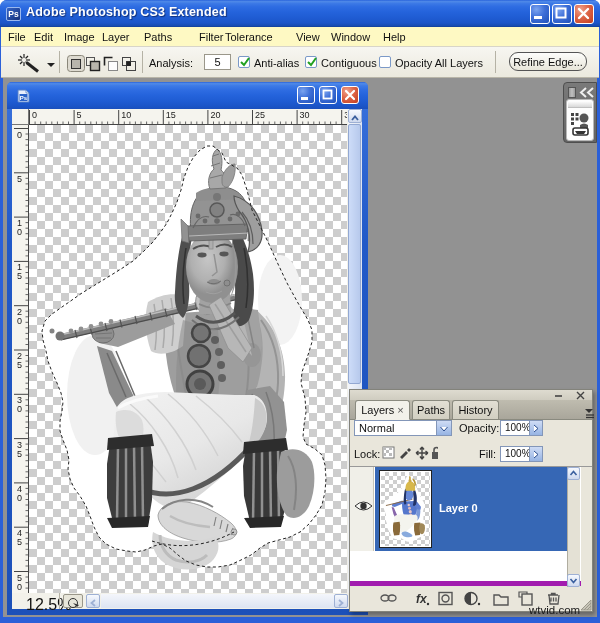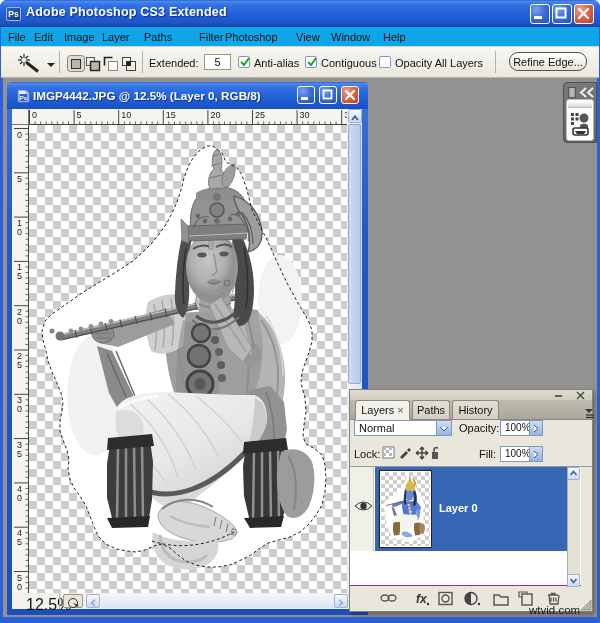--- a/index.html
+++ b/index.html
@@ -15,21 +15,21 @@
 }
 #titlebar .txt { position:absolute; left:26px; top:5px; color:#fff; font-size:12.5px; font-weight:bold; letter-spacing:0.2px; text-shadow:1px 1px 1px rgba(0,0,30,0.5); }
 .xpbtn { position:absolute; top:4px; width:20px; height:20px; border-radius:3px; border:1px solid #fff; }
 .xpbtn.blue { background: radial-gradient(circle at 30% 25%, #7ba4ef 0%, #3e6fd8 45%, #2051b8 100%); }
 .xpbtn.red  { background: radial-gradient(circle at 30% 25%, #f0a08a 0%, #dd6547 45%, #c23d1e 100%); }
 .psicon { position:absolute; left:6px; top:7px; width:15px; height:14px; border-radius:2px;
   background:linear-gradient(135deg,#3565c8,#15307a); border:1px solid #9ab8ee;
   color:#fff; font-size:8.5px; font-weight:bold; text-align:center; line-height:13px; }
 
 
-#menubar { left:1px; top:27px; width:598px; height:20px; background:#0ea5e9; border-bottom:1px solid #d8d5c8; }
+#menubar { left:1px; top:27px; width:598px; height:20px; background:#fef9c3; border-bottom:1px solid #d8d5c8; }
 #menubar span { position:absolute; top:4px; font-size:11px; color:#111; }
 
 
 #optbar { left:1px; top:47px; width:598px; height:31px; background:linear-gradient(180deg,#f7f6f1,#ebe9de); border-bottom:1px solid #b8b5a8; font-size:11px; color:#111; }
 .sep { position:absolute; top:4px; width:1px; height:22px; background:#b5b2a5; }
 .cb { position:absolute; top:9px; width:12px; height:12px; background:#fff; border:1px solid #7b99c8; border-radius:2px; }
 .cb svg { position:absolute; left:-1px; top:-2px; }
 .obtxt { position:absolute; top:10px; }
 
 
@@ -88,21 +88,21 @@
     </div>
   </div>
 
   <div id="menubar" class="abs">
     <span style="left:7px;">File</span>
     <span style="left:33px;">Edit</span>
     <span style="left:63px;">Image</span>
     <span style="left:101px;">Layer</span>
     <span style="left:143px;">Paths</span>
     <span style="left:186px;padding-left:12px;">Filter</span>
-    <span style="left:224px;">Photoshop</span>
+    <span style="left:224px;">Tolerance</span>
     <span style="left:295px;">View</span>
     <span style="left:330px;">Window</span>
     <span style="left:382px;">Help</span>
   </div>
 
   <div id="optbar" class="abs">
 
     <svg class="abs" style="left:10px; top:3px;" width="44" height="25" viewBox="0 0 44 25">
       <g stroke="#222" stroke-width="1.2">
         <line x1="13" y1="4" x2="13" y2="16"></line>
@@ -121,21 +121,21 @@
       <rect x="10.5" y="9.5" width="9" height="9" fill="#b8b5ac" stroke="#333"></rect>
       <rect x="25.5" y="7.5" width="8" height="8" fill="none" stroke="#555"></rect>
       <rect x="29.5" y="11.5" width="9" height="9" fill="#b8b5ac" stroke="#222" stroke-width="1.4"></rect>
       <path d="M43.5 15.5 L43.5 7.5 L51.5 7.5" fill="none" stroke="#222" stroke-width="1.6"></path>
       <rect x="47.5" y="11.5" width="9" height="9" fill="#fdfdfd" stroke="#888"></rect>
       <rect x="61.5" y="7.5" width="8" height="8" fill="none" stroke="#444"></rect>
       <rect x="65.5" y="11.5" width="9" height="9" fill="none" stroke="#444"></rect>
       <rect x="65.5" y="11.5" width="4.5" height="4.5" fill="#222"></rect>
     </svg>
     <div class="sep" style="left:141px;"></div>
-    <span class="obtxt" style="left:148px;">Extended:</span>
+    <span class="obtxt" style="left:148px;">Analysis:</span>
     <div class="abs" style="left:203px; top:7px; width:27px; height:16px; background:#fff; border:1px solid #9a978a; font-size:11px; text-align:center; line-height:15px;">5</div>
     <div class="cb" style="left:237px;">
       <svg width="14" height="14">
         <path d="M3 7 L6 10 L11 3" stroke="#21a121" stroke-width="2" fill="none"></path>
       </svg>
     </div>
     <span class="obtxt" style="left:253px;">Anti-alias</span>
     <div class="cb" style="left:304px;">
       <svg width="14" height="14">
         <path d="M3 7 L6 10 L11 3" stroke="#21a121" stroke-width="2" fill="none"></path>
@@ -151,21 +151,20 @@
   <div id="workspace" class="abs"></div>
 
   <div id="docwin" class="abs">
     <div id="doctitle">
       <svg class="abs" style="left:8px; top:5px;" width="18" height="17" viewBox="0 0 18 17">
         <path d="M3 3 L11 3 L14 6 L14 15 L3 15 Z" fill="#e8eefc" stroke="#5580c8" stroke-width="1"></path>
         <path d="M11 3 L11 6 L14 6 Z" fill="#fff" stroke="#5580c8" stroke-width="0.8"></path>
         <rect x="4.5" y="7" width="8" height="7" fill="#2a62c8"></rect>
         <text x="8.5" y="13" font-size="6" fill="#fff" text-anchor="middle" font-weight="bold">Ps</text>
       </svg>
-      <div class="txt">IMGP4442.JPG @ 12.5% (Layer 0, RGB/8)</div>
       <div class="xpbtn blue" style="left:290px;"><svg width="16" height="16">
           <rect x="3" y="10" width="7" height="3" fill="#fff"></rect>
         </svg></div>
       <div class="xpbtn blue" style="left:312px;"><svg width="16" height="16">
           <rect x="3.5" y="3.5" width="8" height="8" fill="none" stroke="#fff" stroke-width="1.8"></rect>
         </svg></div>
       <div class="xpbtn red" style="left:334px;"><svg width="16" height="16">
           <path d="M4 4 L12 12 M12 4 L4 12" stroke="#fff" stroke-width="2.2" stroke-linecap="round"></path>
         </svg></div>
     </div>
@@ -631,21 +630,21 @@
       <path d="M52 6 L52 4 a2.5 2.5 0 0 1 5 0 L57 6" stroke="#555" stroke-width="1.6" fill="none"></path>
     </svg>
     <span class="abs" style="left:129px; top:58px;">Fill:</span>
     <div class="combo" style="left:150px; top:56px; width:43px; height:16px;">
       <span style="position:absolute; left:4px; top:1px; font-size:10px;">100%</span>
       <div class="spinbtn"><svg width="12" height="15">
           <path d="M4 4 L8 7.5 L4 11" fill="#fff" stroke="#2a4d8f" stroke-width="1"></path>
         </svg></div>
     </div>
 
-    <div class="abs" style="left:0; top:76px; width:242px; height:120px; background:#fff; border-top:1px solid #999; border-bottom:1px solid #a21caf;">
+    <div class="abs" style="left:0; top:76px; width:242px; height:120px; background:#fff; border-top:1px solid #999; border-bottom:5px solid #a21caf;">
       <div class="abs" style="left:0; top:0; width:24px; height:84px; background:#f0efe8; border-right:1px solid #c8c5b8;"></div>
       <div class="abs" style="left:25px; top:0; width:192px; height:84px; background:#3667b5;"></div>
       <svg class="abs" style="left:4px; top:32px;" width="19" height="14" viewBox="0 0 19 14">
         <path d="M1 7 Q9.5 -1 18 7 Q9.5 15 1 7 Z" fill="#f8f8f4" stroke="#333" stroke-width="1"></path>
         <circle cx="9.5" cy="7" r="3.2" fill="#333"></circle>
       </svg>
 
       <div class="abs" style="left:29px; top:3px; width:53px; height:78px; background:#fff; border:1px solid #222; padding:1px;">
         <div class="abs" style="left:1px; top:1px; width:49px; height:74px; background: conic-gradient(#cfcfcf 90deg, #ffffff 90deg 180deg, #cfcfcf 180deg 270deg, #ffffff 270deg) 0 0 / 8px 8px;">
           <svg width="49" height="74" viewBox="29 125 318 468" preserveAspectRatio="none">

